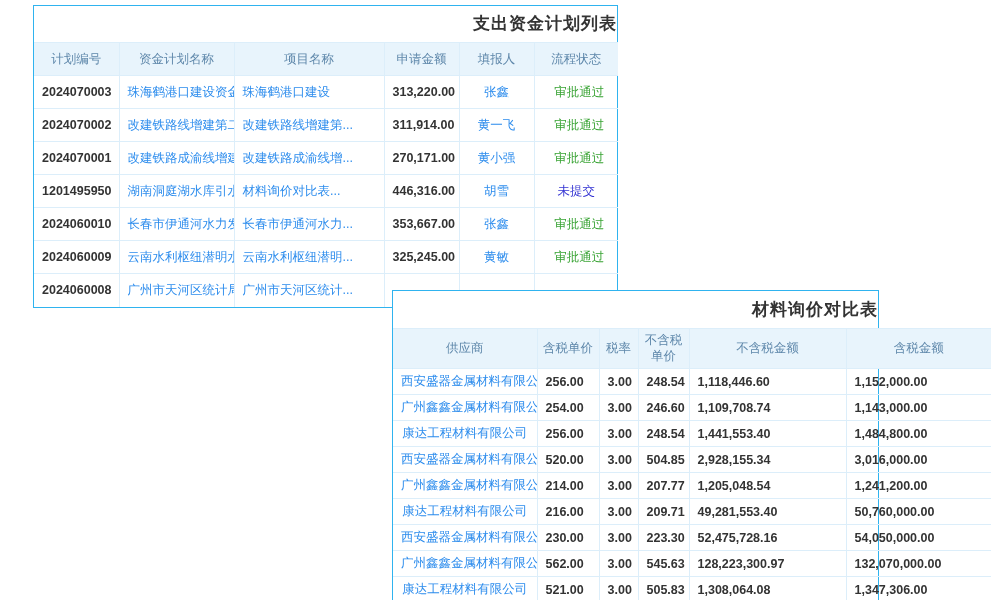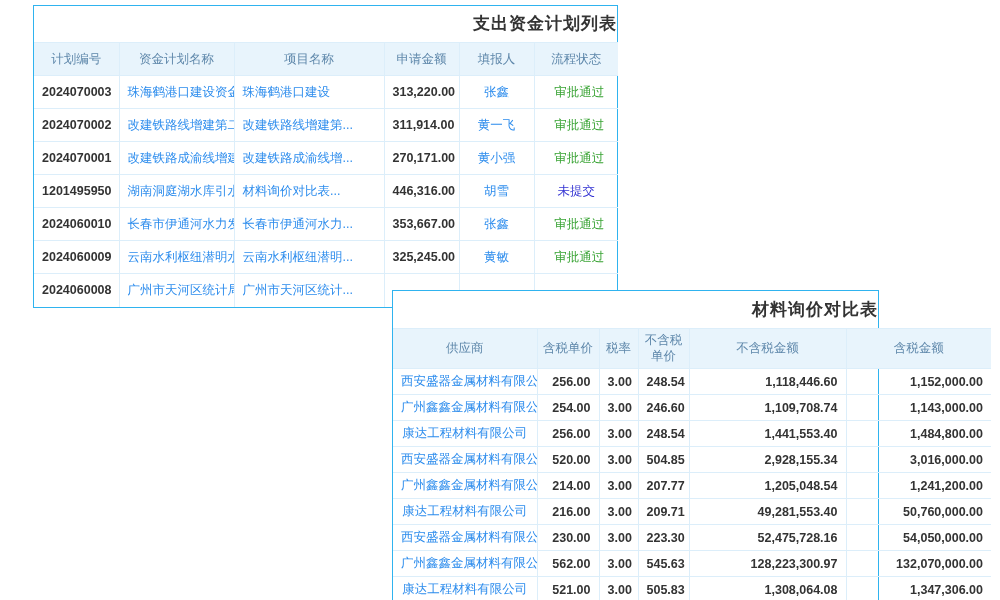--- a/index.html
+++ b/index.html
@@ -31,21 +31,21 @@
   th:last-child, td:last-child { border-right:none; }
   th {
     background:#e8f4fc; color:#5e87aa; font-weight:normal; text-align:center;
   }
   .panel-plan  th { height:33px; }
   .panel-plan  td { height:33px; }
   .panel-quote th { height:40px; white-space:normal; line-height:1.25; padding:0 4px; }
   .panel-quote td { height:26px; }
   .t-center { text-align:center; }
   .t-left   { text-align:left; }
-  .t-right  { text-align:right; }
+  .t-right  { }
   .link { color:#2c8ced; }
   .num  { color:#333333; font-weight:bold;margin-left:20px; }
   .status-approved    { color:#3aa435;padding-left:14px; }
   .status-unsubmitted { color:#3434d2;border-radius:14px; }
 </style>
 </head>
 <body>
 
 <div class="panel panel-plan">
   <div class="panel-title">支出资金计划列表</div>

